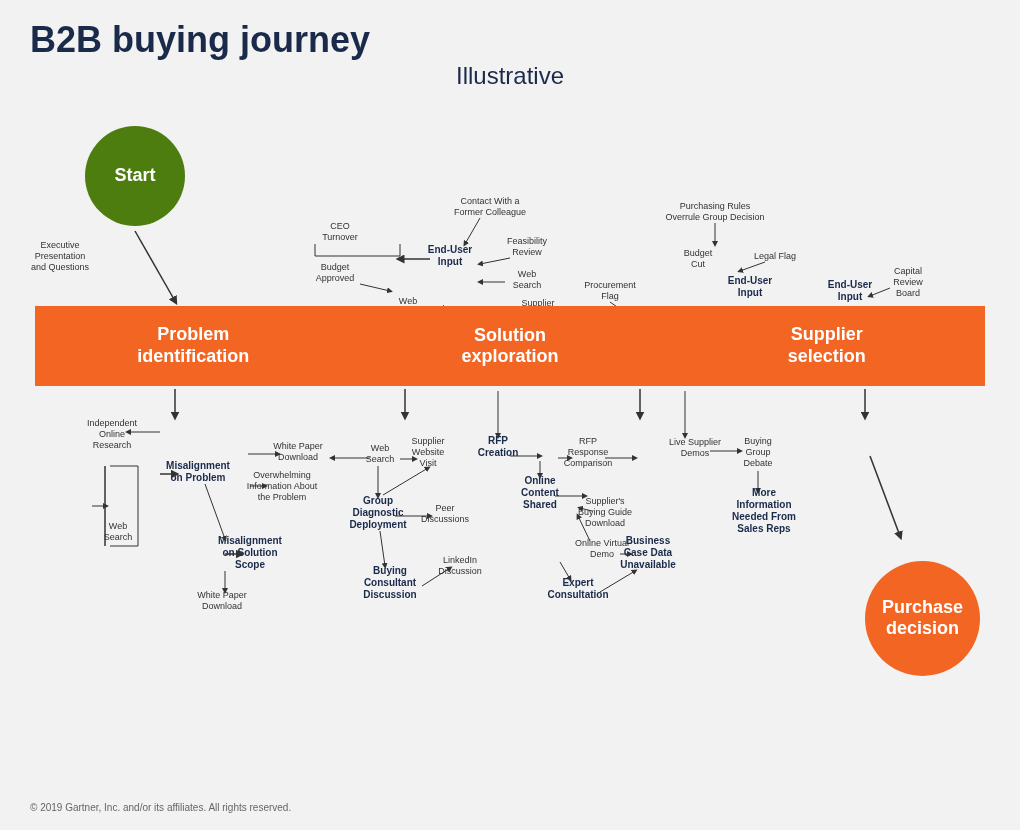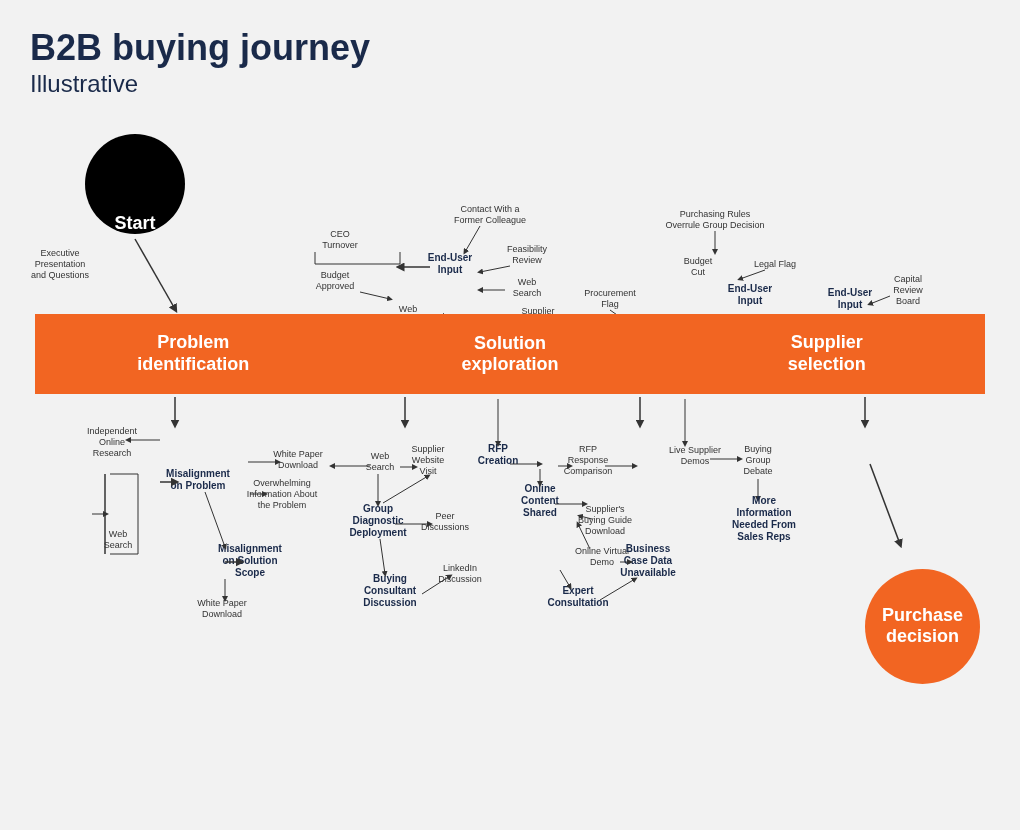--- a/index.html
+++ b/index.html
@@ -15,56 +15,56 @@
     .main-container {
       width: 1020px;
       height: 830px;
       background: #f2f2f2;
       position: relative;
       padding: 20px 30px;
     }
 
     .title-section {
       margin-bottom: 4px;
-      margin-top: 8px;
     }
 
     .main-title {
       font-size: 36px;
       font-weight: 900;
       color: #1a2a4a;
       line-height: 1.1;
     }
 
     .subtitle {
       font-size: 24px;
       font-weight: 300;
       color: #1a2a4a;
       line-height: 1.3;
+      text-align: center;
     }
 
     
     .diagram-area {
       position: relative;
       width: 960px;
       height: 640px;
       margin-top: 5px;
     }
 
     
     .start-circle {
       position: absolute;
       left: 55px;
       top: 30px;
       width: 100px;
       height: 100px;
       border-radius: 50%;
-      background: #000000;
+      background: #4d7c0f;
       display: flex;
-      align-items: flex-end;
+      align-items: center;
       justify-content: center;
       color: white;
       font-size: 18px;
       font-weight: bold;
     }
 
     .stage-box {
       flex: 1;
       background: #f26522;
       color: white;
@@ -382,16 +382,17 @@
       </div>
     </div>
 
     <div class="purchase-circle">
       <div>Purchase<br>decision</div>
     </div>
 
   </div>
 
   <div class="footer-section">
+    <div>© 2019 Gartner, Inc. and/or its affiliates. All rights reserved.</div>
   </div>
 
 
 </div>
 
 </body></html>

